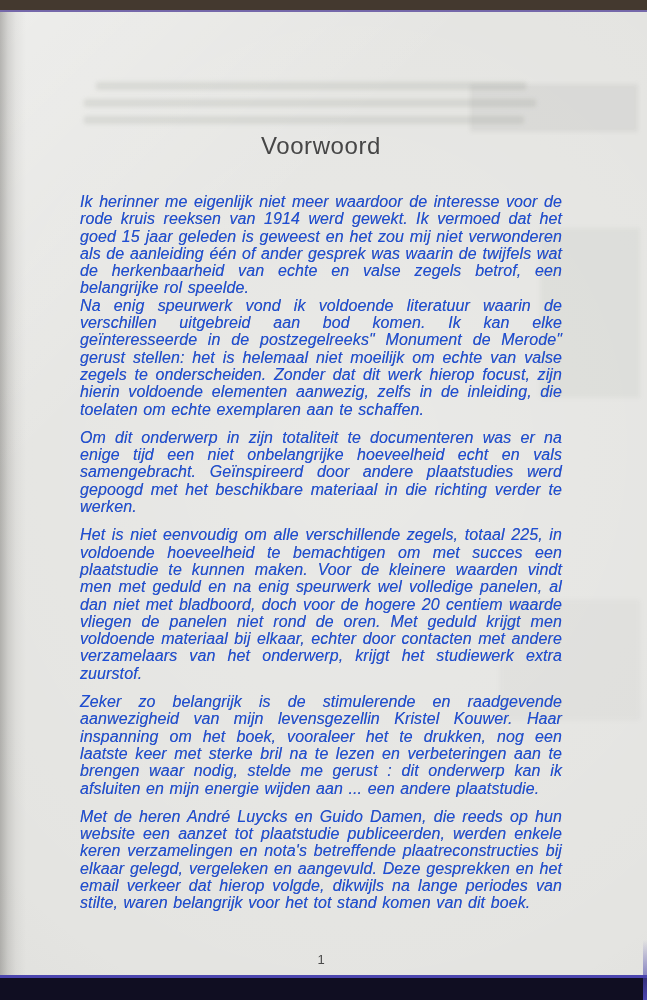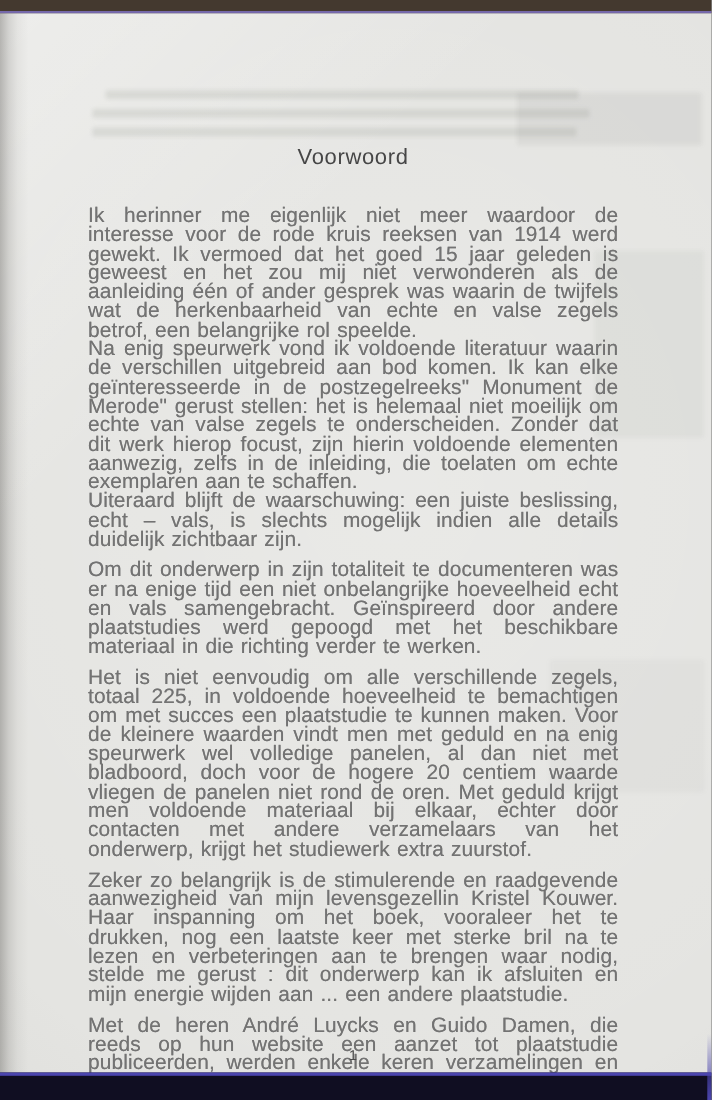--- a/index.html
+++ b/index.html
@@ -78,41 +78,42 @@
   .content {
     position: absolute;
     top: 10px;
     left: 80px;
     width: 482px;
     z-index: 2;
     color: #3c3c3c;
   }
   .doc-title {
     margin: 122px 0 0 0;
-    font-size: 20px;
+    font-size: 24px;
     font-weight: 400;
     letter-spacing: 0.6px;
     text-align: center;
     color: #464646;
   }
   .text-block {
     margin-top: 33px;
   }
   .block {
     margin: 0 0 11px 0;
   }
   .block p {
     margin: 0;
-    font-size: 19px;
+    font-size: 16px;
     line-height: 17.3px;
     text-align: justify;
     letter-spacing: 0.1px;
     word-spacing: 1px;
-    color: #737373;
+    color: #1d4ed8;
     text-shadow: 0 0 0.5px rgba(70,70,70,0.55);
+    font-style: italic;
   }
   .page-number {
     position: absolute;
     left: 80px;
     width: 482px;
     top: 952px;
     text-align: center;
     font-size: 13px;
     color: #4a4a4a;
     z-index: 3;
@@ -133,21 +134,20 @@
   <div class="ghost g5"></div>
   <div class="ghost g6"></div>
 
   <div class="content">
     <h1 class="doc-title">Voorwoord</h1>
 
     <div class="text-block">
       <div class="block">
         <p>Ik herinner me eigenlijk niet meer waardoor de interesse voor de rode kruis reeksen van 1914 werd gewekt. Ik vermoed dat het goed 15 jaar geleden is geweest en het zou mij niet verwonderen als de aanleiding één of ander gesprek was waarin de twijfels wat de herkenbaarheid van echte en valse zegels betrof, een belangrijke rol speelde.</p>
         <p>Na enig speurwerk vond ik voldoende literatuur waarin de verschillen uitgebreid aan bod komen. Ik kan elke geïnteresseerde in de postzegelreeks" Monument de Merode" gerust stellen: het is helemaal niet moeilijk om echte van valse zegels te onderscheiden. Zonder dat dit werk hierop focust, zijn hierin voldoende elementen aanwezig, zelfs in de inleiding, die toelaten om echte exemplaren aan te schaffen.</p>
-        <p>Uiteraard blijft de waarschuwing: een juiste beslissing, echt – vals, is slechts mogelijk indien alle details duidelijk zichtbaar zijn.</p>
       </div>
       <div class="block">
         <p>Om dit onderwerp in zijn totaliteit te documenteren was er na enige tijd een niet onbelangrijke hoeveelheid echt en vals samengebracht. Geïnspireerd door andere plaatstudies werd gepoogd met het beschikbare materiaal in die richting verder te werken.</p>
       </div>
       <div class="block">
         <p>Het is niet eenvoudig om alle verschillende zegels, totaal 225, in voldoende hoeveelheid te bemachtigen om met succes een plaatstudie te kunnen maken. Voor de kleinere waarden vindt men met geduld en na enig speurwerk wel volledige panelen, al dan niet met bladboord, doch voor de hogere 20 centiem waarde vliegen de panelen niet rond de oren. Met geduld krijgt men voldoende materiaal bij elkaar, echter door contacten met andere verzamelaars van het onderwerp, krijgt het studiewerk extra zuurstof.</p>
       </div>
       <div class="block">
         <p>Zeker zo belangrijk is de stimulerende en raadgevende aanwezigheid van mijn levensgezellin Kristel Kouwer. Haar inspanning om het boek, vooraleer het te drukken, nog een laatste keer met sterke bril na te lezen en verbeteringen aan te brengen waar nodig, stelde me gerust : dit onderwerp kan ik afsluiten en mijn energie wijden aan ... een andere plaatstudie.</p>
       </div>

